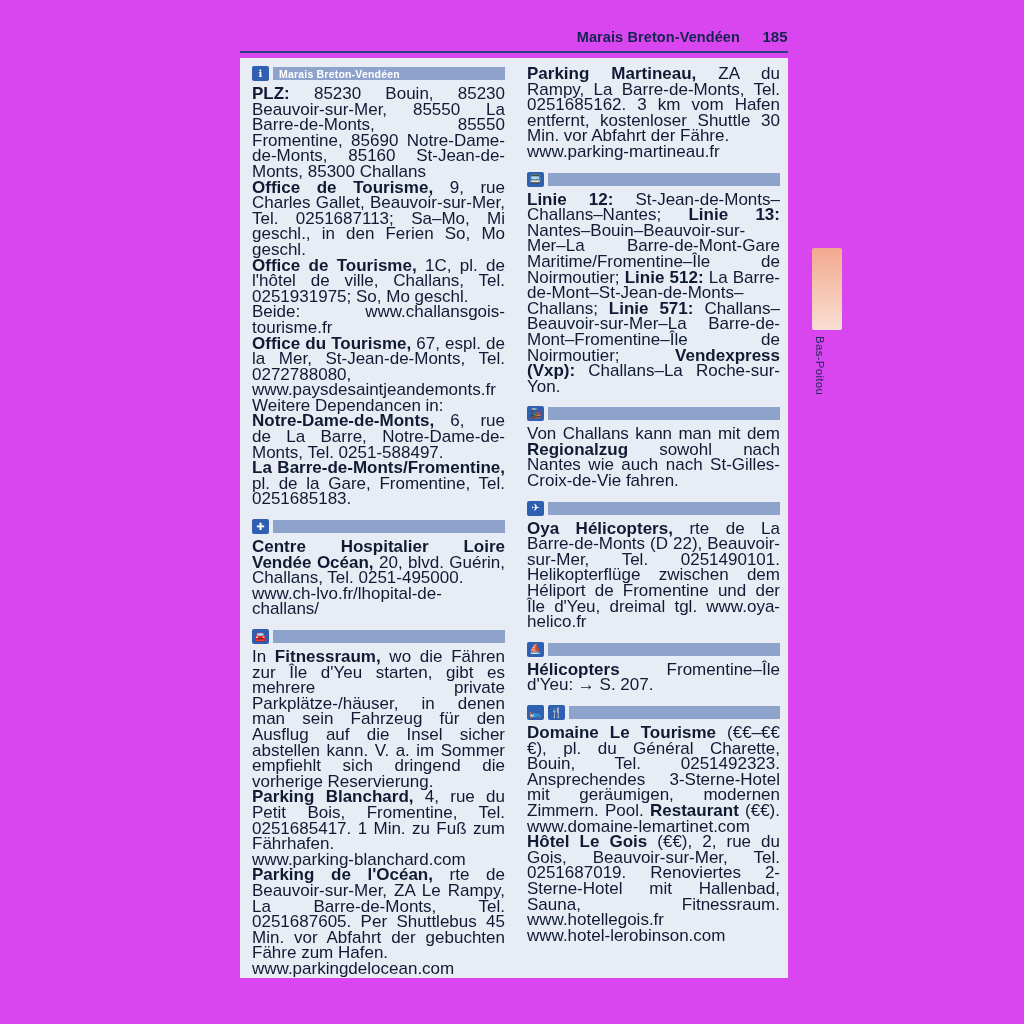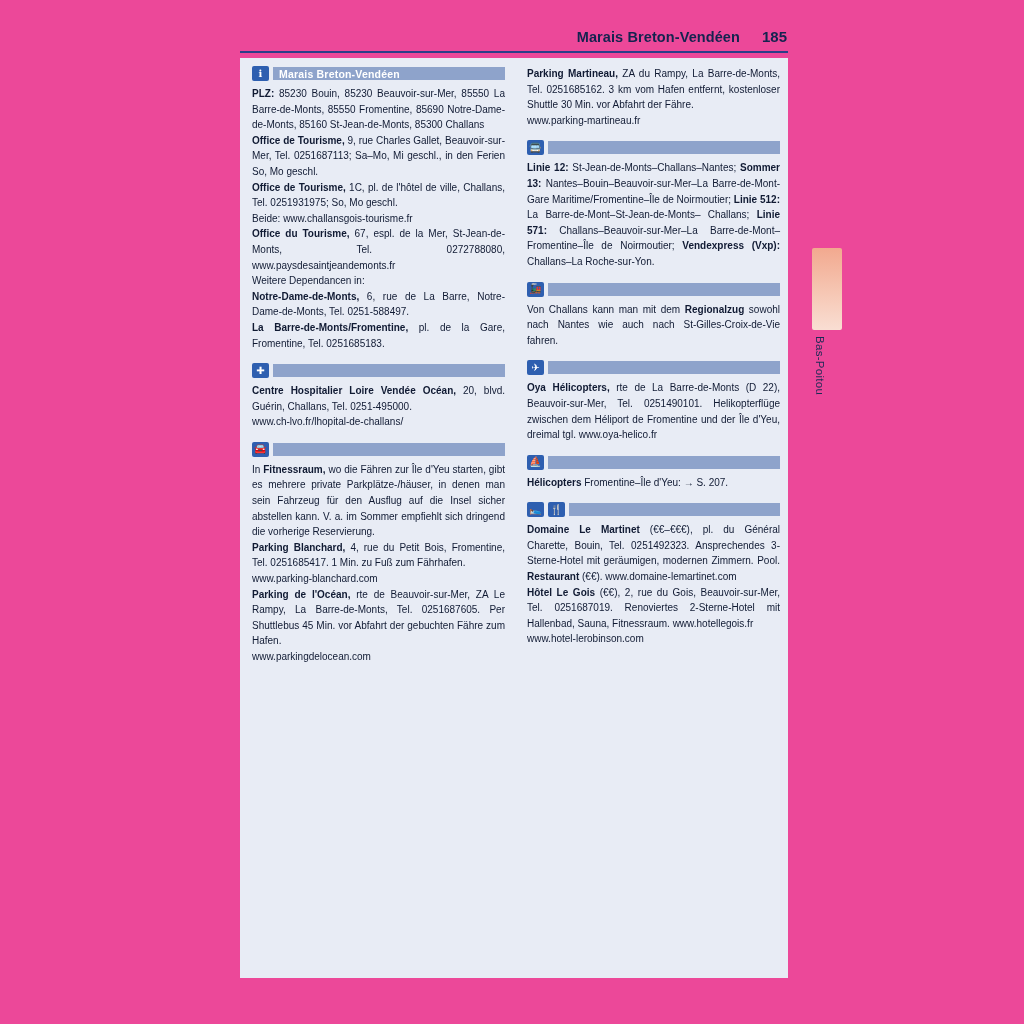--- a/index.html
+++ b/index.html
@@ -5,40 +5,40 @@
   * { box-sizing: border-box; }
   html, body {
     margin: 0; padding: 0;
     width: 1024px; height: 1024px;
     background: #ffffff;
     font-family: "Liberation Sans", sans-serif;
   }
   #page {
     position: relative;
     width: 1024px; height: 1024px;
-    background: #ec4899;
+    background: #d946ef;
     overflow: hidden;
   }
 
   
   .header {
     position: absolute;
     left: 240px; top: 28px; width: 548px;
     display: flex; align-items: flex-end; justify-content: flex-end;
     gap: 22px;
     padding-bottom: 6px;
     border-bottom: 2px solid #2b3f87;
   }
   .header-title {
     font-size: 14.5px; font-weight: bold; color: #14234f;
     letter-spacing: .1px;
   }
   .header-page {
     font-size: 15px; font-weight: bold; color: #14234f;
-    min-width: 26px; text-align: left;
+    min-width: 26px; text-align: center;
   }
 
   
   .panel {
     position: absolute;
     left: 240px; top: 58px;
     width: 548px; height: 920px;
     background: #e8ecf5;
   }
 
@@ -92,21 +92,21 @@
     display: flex; align-items: center;
     padding-left: 6px;
     font-size: 10.5px; font-weight: bold; color: #ffffff;
     letter-spacing: .2px;
   }
   .bar-fill-wrap { position: relative; flex: 1 1 auto; height: 13px; }
   .bar-fill-wrap .bar-fill { position: absolute; inset: 0; width: 100%; }
 
   
   .para {
-    font-size: 10px;
+    font-size: 17px;
     line-height: 15.6px;
     color: #101a33;
     text-align: justify;
     margin: 0 0 0 0;
     hyphens: auto;
   }
   .para b { font-weight: bold; }
 </style>
 </head>
 <body>
@@ -169,21 +169,21 @@
 
       <p class="para"><b>Parking Martineau,</b> ZA du Rampy, La Barre-de-Monts, Tel. 0251685162. 3 km vom Hafen entfernt, kostenloser Shuttle 30 Min. vor Abfahrt der Fähre.</p>
       <p class="para">www.parking-martineau.fr</p>
 
       <div class="bar">
         <span class="icon">🚍</span>
         <span class="bar-fill-wrap">
           <span class="bar-fill"></span>
         </span>
       </div>
-      <p class="para"><b>Linie 12:</b> St-Jean-de-Monts–Challans–Nantes; <b>Sommer 13:</b> Nantes–Bouin–Beauvoir-sur-Mer–La Barre-de-Mont-Gare Maritime/Fromentine–Île de Noirmoutier; <b>Linie 512:</b> La Barre-de-Mont–St-Jean-de-Monts– Challans; <b>Linie 571:</b> Challans–Beauvoir-sur-Mer–La Barre-de-Mont–Fromentine–Île de Noirmoutier; <b>Vendexpress (Vxp):</b> Challans–La Roche-sur-Yon.</p>
+      <p class="para"><b>Linie 12:</b> St-Jean-de-Monts–Challans–Nantes; <b>Linie 13:</b> Nantes–Bouin–Beauvoir-sur-Mer–La Barre-de-Mont-Gare Maritime/Fromentine–Île de Noirmoutier; <b>Linie 512:</b> La Barre-de-Mont–St-Jean-de-Monts– Challans; <b>Linie 571:</b> Challans–Beauvoir-sur-Mer–La Barre-de-Mont–Fromentine–Île de Noirmoutier; <b>Vendexpress (Vxp):</b> Challans–La Roche-sur-Yon.</p>
 
       <div class="bar">
         <span class="icon">🚂</span>
         <span class="bar-fill-wrap">
           <span class="bar-fill"></span>
         </span>
       </div>
       <p class="para">Von Challans kann man mit dem <b>Regionalzug</b> sowohl nach Nantes wie auch nach St-Gilles-Croix-de-Vie fahren.</p>
 
       <div class="bar">
@@ -202,18 +202,18 @@
       </div>
       <p class="para"><b>Hélicopters</b> Fromentine–Île d'Yeu: → S. 207.</p>
 
       <div class="bar">
         <span class="icon">🛌</span>
         <span class="icon">🍴</span>
         <span class="bar-fill-wrap">
           <span class="bar-fill"></span>
         </span>
       </div>
-      <p class="para"><b>Domaine Le Martinet</b> (€€–€€€), pl. du Général Charette, Bouin, Tel. 0251492323. Ansprechendes 3-Sterne-Hotel mit geräumigen, modernen Zimmern. Pool. <b>Restaurant</b> (€€). www.domaine-lemartinet.com</p>
+      <p class="para"><b>Domaine Le Tourisme</b> (€€–€€€), pl. du Général Charette, Bouin, Tel. 0251492323. Ansprechendes 3-Sterne-Hotel mit geräumigen, modernen Zimmern. Pool. <b>Restaurant</b> (€€). www.domaine-lemartinet.com</p>
       <p class="para"><b>Hôtel Le Gois</b> (€€), 2, rue du Gois, Beauvoir-sur-Mer, Tel. 0251687019. Renoviertes 2-Sterne-Hotel mit Hallenbad, Sauna, Fitnessraum. www.hotellegois.fr</p>
       <p class="para">www.hotel-lerobinson.com</p>
     </div>
   </div>
 </div>
 
 </body></html>

